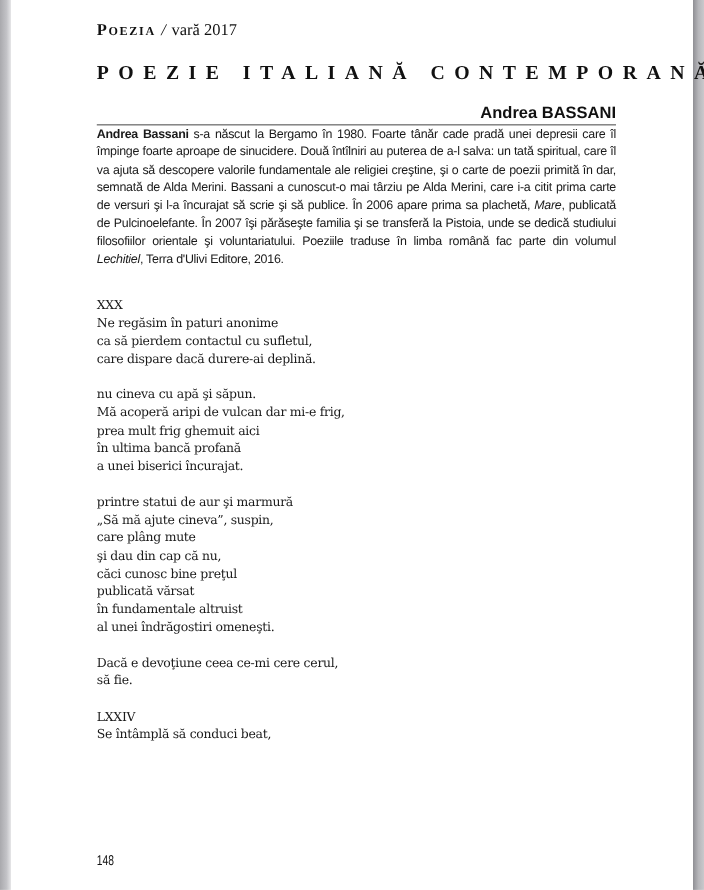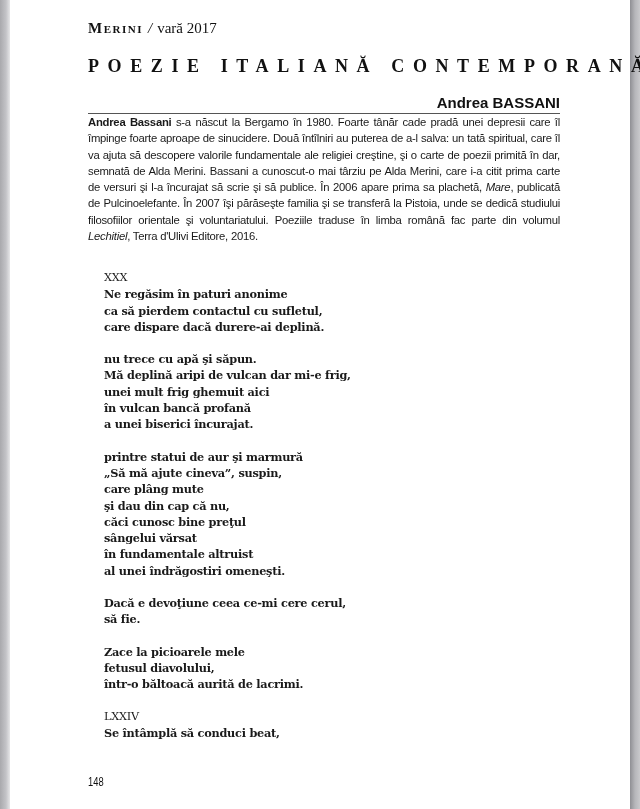--- a/index.html
+++ b/index.html
@@ -88,23 +88,22 @@
     .poems {
       position: absolute;
       top: 270px;
       left: 0;
       width: 472px;
       font-family: "DejaVu Serif", serif;
       font-size: 11.3px;
       line-height: 16.3px;
       letter-spacing: -0.25px;
       color: #1a1a1a;
-      margin-left: 16px;
     }
-    .stanza { margin: 0 0 16px 0; font-weight: bold; }
+    .stanza { margin: 0 0 16px 0; }
     .line { display: block; white-space: nowrap; }
     .poem-title { display: block; }
     .page-number {
       position: absolute;
       top: 774px;
       left: 0;
       font-family: "Liberation Sans", sans-serif;
       font-size: 13px;
       transform: scaleX(0.72);
       transform-origin: left;
@@ -113,64 +112,59 @@
   </style>
 </head>
 <body>
 
 <div class="edge-left"></div>
 <div class="edge-right"></div>
 
 <div class="page">
 
   <div class="running-head">
-    <span class="journal">Merini</span><span class="sep">/</span><span>vară 2017</span>
+    <span class="journal">Poezia</span><span class="sep">/</span><span>vară 2017</span>
   </div>
 
   <div class="section-title">POEZIE ITALIANĂ CONTEMPORANĂ</div>
 
   <div class="author-name">Andrea BASSANI</div>
 
   <div class="rule"></div>
 
   <p class="bio" style="margin:0;"><span class="name">Andrea Bassani</span><span> s-a născut la Bergamo în 1980. Foarte tânăr cade pradă unei depresii care îl împinge foarte aproape de sinucidere. Două întîlniri au puterea de a-l salva: un tată spiritual, care îl va ajuta să descopere valorile fundamentale ale religiei creştine, şi o carte de poezii primită în dar, semnată de Alda Merini. Bassani a cunoscut-o mai târziu pe Alda Merini, care i-a citit prima carte de versuri şi l-a încurajat să scrie şi să publice. În 2006 apare prima sa plachetă, </span><em>Mare</em><span>, publicată de Pulcinoelefante. În 2007 îşi părăseşte familia şi se transferă la Pistoia, unde se dedică studiului filosofiilor orientale şi voluntariatului. Poeziile traduse în limba română fac parte din volumul </span><em>Lechitiel</em><span>, Terra d'Ulivi Editore, 2016.</span></p>
 
   <div class="poems">
     <div class="poem">
       <span class="poem-title">XXX</span>
       <div class="stanza">
         <span class="line">Ne regăsim în paturi anonime</span>
         <span class="line">ca să pierdem contactul cu sufletul,</span>
         <span class="line">care dispare dacă durere-ai deplină.</span>
       </div>
       <div class="stanza">
-        <span class="line">nu trece cu apă şi săpun.</span>
-        <span class="line">Mă deplină aripi de vulcan dar mi-e frig,</span>
-        <span class="line">unei mult frig ghemuit aici</span>
-        <span class="line">în vulcan bancă profană</span>
+        <span class="line">nu cineva cu apă şi săpun.</span>
+        <span class="line">Mă acoperă aripi de vulcan dar mi-e frig,</span>
+        <span class="line">prea mult frig ghemuit aici</span>
+        <span class="line">în ultima bancă profană</span>
         <span class="line">a unei biserici încurajat.</span>
       </div>
       <div class="stanza">
         <span class="line">printre statui de aur şi marmură</span>
         <span class="line">„Să mă ajute cineva”, suspin,</span>
         <span class="line">care plâng mute</span>
         <span class="line">şi dau din cap că nu,</span>
         <span class="line">căci cunosc bine preţul</span>
-        <span class="line">sângelui vărsat</span>
+        <span class="line">publicată vărsat</span>
         <span class="line">în fundamentale altruist</span>
         <span class="line">al unei îndrăgostiri omeneşti.</span>
       </div>
       <div class="stanza">
         <span class="line">Dacă e devoţiune ceea ce-mi cere cerul,</span>
         <span class="line">să fie.</span>
-      </div>
-      <div class="stanza">
-        <span class="line">Zace la picioarele mele</span>
-        <span class="line">fetusul diavolului,</span>
-        <span class="line">într-o băltoacă aurită de lacrimi.</span>
       </div>
     </div>
     <div class="poem">
       <span class="poem-title">LXXIV</span>
       <div class="stanza">
         <span class="line">Se întâmplă să conduci beat,</span>
       </div>
     </div>
   </div>
 

